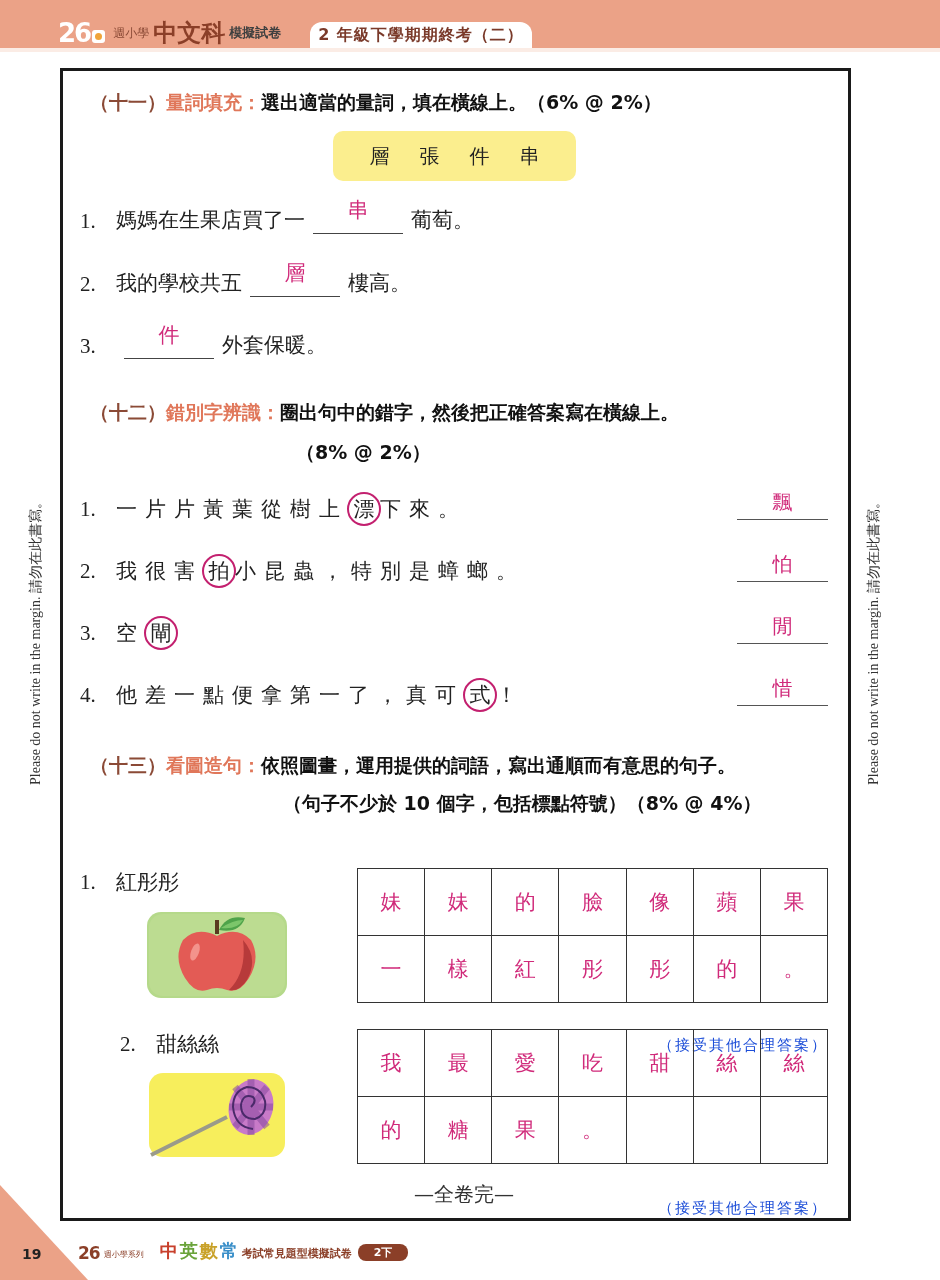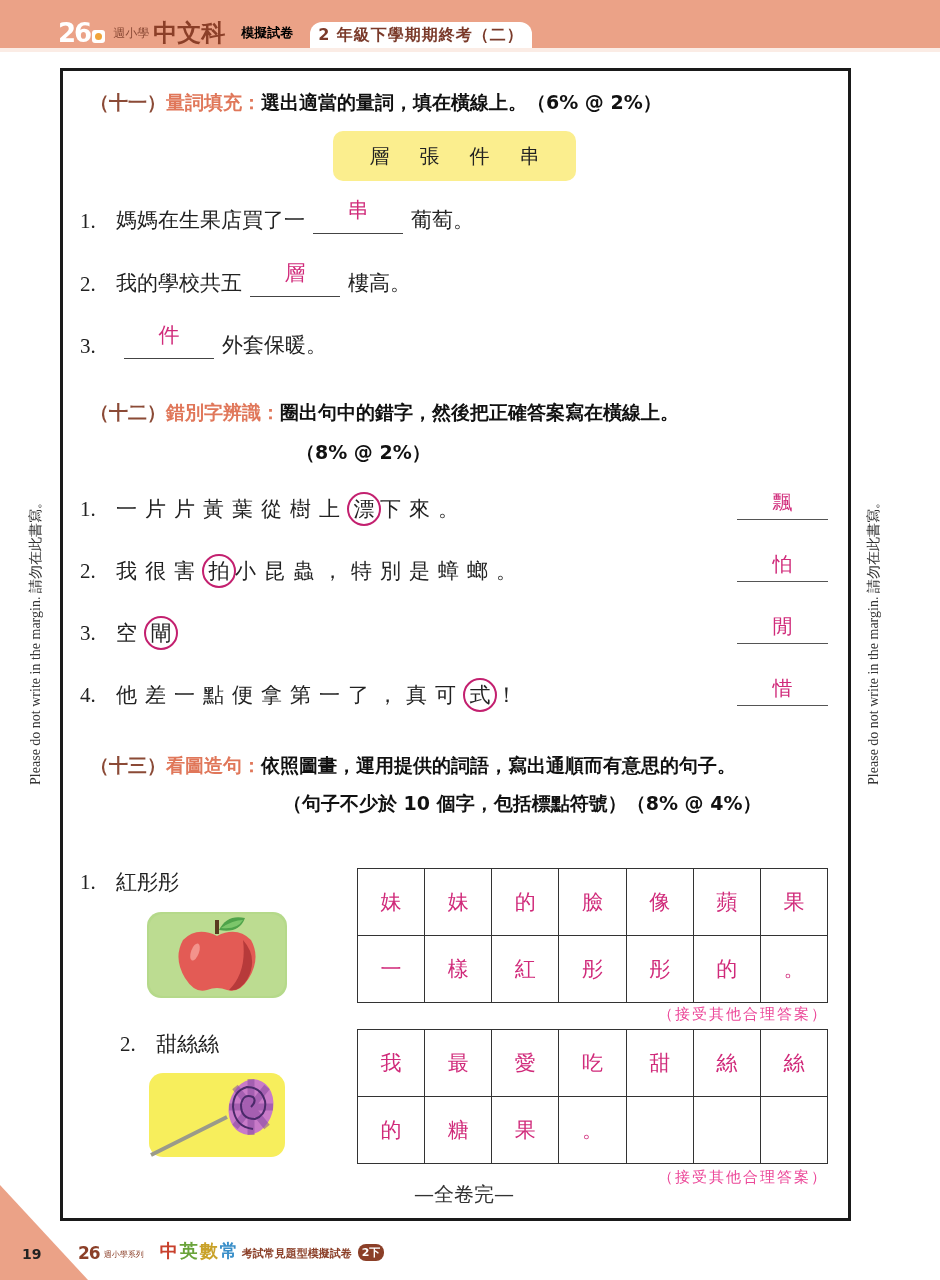--- a/index.html
+++ b/index.html
@@ -8,21 +8,21 @@
 
   
   .top-band { position: absolute; left: 0; top: 0; width: 940px; height: 48px; background: #eba287; }
   .top-band .shadow { position: absolute; left: 0; bottom: -4px; width: 940px; height: 4px; background: #fbece5; }
   .brand { position: absolute; left: 58px; top: 16px; height: 30px; display: flex; align-items: flex-end; gap: 2px; }
   .brand-num { font-family: "DejaVu Sans", sans-serif; font-weight: bold; font-size: 26px; line-height: 26px; color: #fff; letter-spacing: -2px; }
   .brand-pencil { width: 13px; height: 13px; background: #fff; border-radius: 3px; margin-bottom: 3px; position: relative; }
   .brand-pencil::after { content: ""; position: absolute; left: 3px; top: 3px; width: 7px; height: 7px; background: #f0a43a; border-radius: 50%; }
   .brand-sub { font-family: "DejaVu Sans", sans-serif; font-size: 12px; color: #8b4a36; margin: 0 2px 4px 6px; }
   .brand-subject { font-family: "DejaVu Sans", sans-serif; font-weight: bold; font-size: 24px; color: #8b3f28; line-height: 26px; }
-  .brand-kind { font-family: "DejaVu Sans", sans-serif; font-size: 13px; font-weight: bold; color: #000000; margin: 0 4px 4px 14px; }
+  .brand-kind { font-family: "DejaVu Sans", sans-serif; font-size: 13px; font-weight: bold; color: #404040; margin: 0 4px 4px 2px; }
   .exam-pill { position: absolute; left: 310px; top: 22px; height: 26px; width: 222px; background: #fff; border-radius: 12px 12px 0 0; display: flex; align-items: center; justify-content: center; }
   .exam-pill span { font-family: "DejaVu Sans", sans-serif; font-weight: bold; font-size: 16px; color: #7a3a2a; letter-spacing: 1px; }
 
   
   .frame { position: absolute; left: 60px; top: 68px; width: 791px; height: 1153px; border: 3px solid #1a1a1a; }
 
   
   .margin-note { position: absolute; top: 640px; width: 0; height: 0; }
   .margin-note span { position: absolute; white-space: nowrap; transform: translate(-50%, -50%) rotate(-90deg); font-size: 14px; color: #333; font-family: "Liberation Serif", serif; }
   .margin-note.left { left: 36px; }
@@ -47,33 +47,33 @@
   .err-row .n { font-family: "Liberation Serif", serif; width: 36px; }
   .err-row .circled { width: 34px; height: 34px; border: 2.5px solid #c3206f; border-radius: 50%; display: inline-flex; align-items: center; justify-content: center; margin: 0 -1px; }
   .err-ans { position: absolute; left: 737px; width: 91px; border-bottom: 1.5px solid #555; text-align: center; font-size: 20px; color: #d02a7a; height: 32px; line-height: 28px; }
 
   
   .pic-label { position: absolute; left: 80px; font-size: 21px; white-space: nowrap; }
   .pic-label .n { font-family: "Liberation Serif", serif; display: inline-block; width: 36px; }
   .pic-box { position: absolute; width: 140px; height: 86px; border-radius: 14px; }
   .grid { position: absolute; left: 357px; width: 471px; border-collapse: collapse; }
   .grid td { width: 67px; height: 67px; border: 1.5px solid #333; text-align: center; vertical-align: middle; font-size: 21px; color: #d02a7a; }
-  .accept { position: absolute; right: 112px; font-size: 15px; color: #ec4899; letter-spacing: 2px; }
+  .accept { position: absolute; right: 112px; font-size: 15px; color: #1d4ed8; letter-spacing: 2px; margin-top: 31px; }
 
   .end-mark { position: absolute; left: 414px; top: 1181px; font-size: 20px; color: #333; }
 
   
   .corner { position: absolute; left: 0; bottom: 0; width: 0; height: 0; border-left: 88px solid #eba287; border-top: 95px solid transparent; }
   .page-num { position: absolute; left: 22px; top: 1246px; font-family: "DejaVu Sans", sans-serif; font-weight: bold; font-size: 14px; color: #222; }
   .footer-brand { position: absolute; left: 78px; top: 1239px; display: flex; align-items: flex-end; gap: 2px; }
   .footer-brand .fnum { font-family: "DejaVu Sans", sans-serif; font-weight: bold; font-size: 17px; color: #8b3f28; letter-spacing: -1px; }
   .footer-brand .fsub { font-family: "DejaVu Sans", sans-serif; font-size: 8px; color: #8b3f28; margin: 0 14px 3px 2px; }
   .footer-brand .t1 { font-family: "DejaVu Sans", sans-serif; font-weight: bold; font-size: 18px; }
   .footer-brand .fdesc { font-family: "DejaVu Sans", sans-serif; font-weight: bold; font-size: 11px; color: #8b3f28; margin: 0 4px 2px 2px; }
-  .footer-brand .grade { font-family: "DejaVu Sans", sans-serif; font-weight: bold; font-size: 11px; color: #fff; background: #8b3f28; border-radius: 8px; padding: 1px 4px; margin-bottom: 2px; }
+  .footer-brand .grade { font-family: "DejaVu Sans", sans-serif; font-weight: bold; font-size: 11px; color: #fff; background: #8b3f28; border-radius: 8px; padding: 1px 16px; margin-bottom: 2px; }
 </style>
 </head>
 <body>
 
 <div class="top-band">
   <div class="shadow"></div>
   <div class="brand">
     <span class="brand-num">26</span>
     <span class="brand-pencil"></span>
     <span class="brand-sub">週小學</span>

